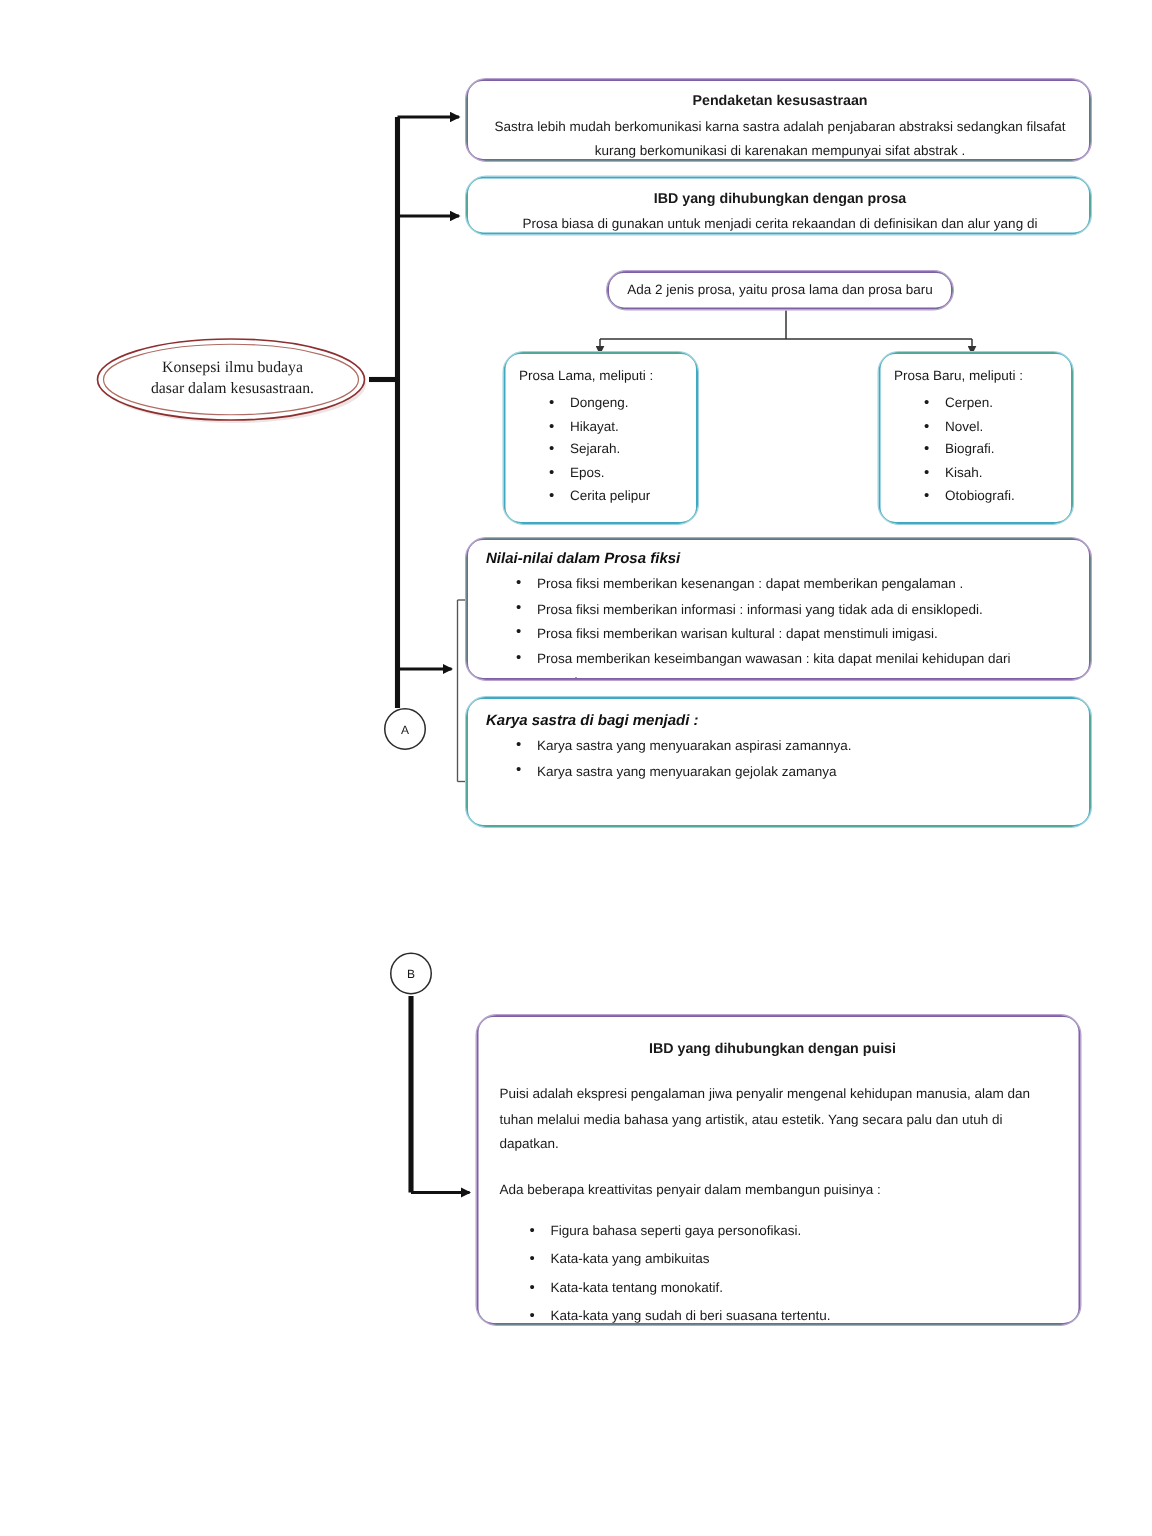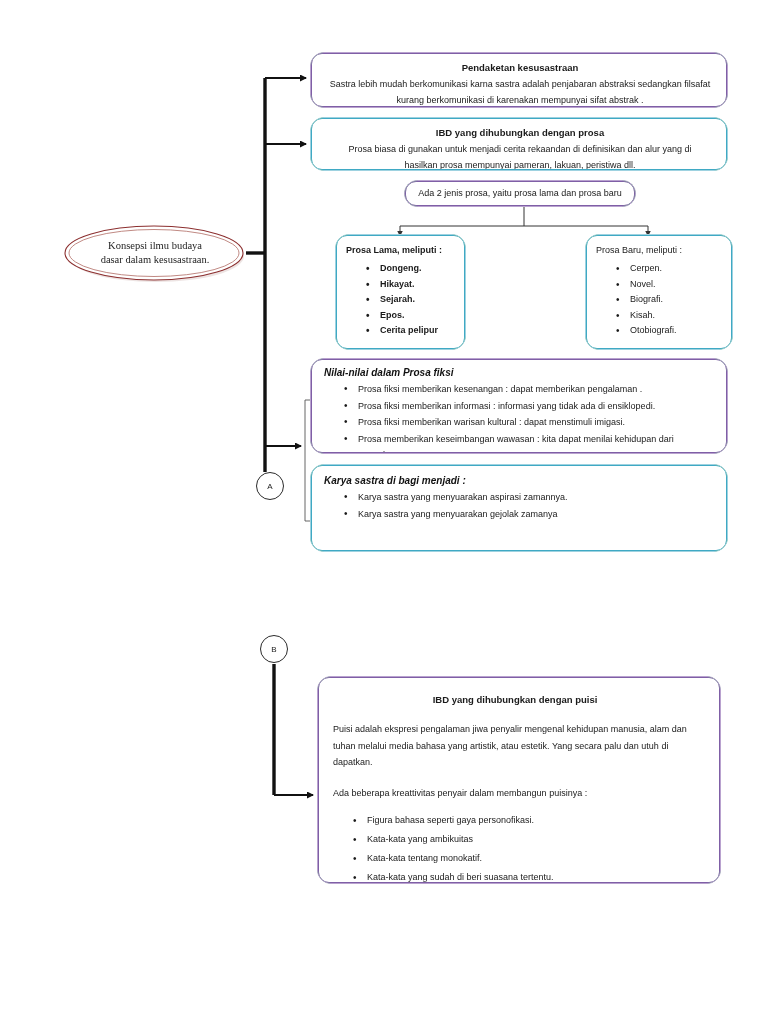--- a/index.html
+++ b/index.html
@@ -237,52 +237,52 @@
   <div class="node purple" style="left:310px; top:52px; width:418px; height:56px;">
     <div class="inner">
       <div class="pad">
         <div class="title-center">Pendaketan kesusastraan</div>
         <div class="body-center">Sastra lebih mudah berkomunikasi karna sastra adalah penjabaran abstraksi sedangkan filsafat</div>
         <div class="body-center">kurang berkomunikasi di karenakan mempunyai sifat abstrak .</div>
       </div>
     </div>
   </div>
 
-  <div class="node blue" style="left:310px; top:117px; width:418px; height:54px;padding-left:24px;">
+  <div class="node blue" style="left:310px; top:117px; width:418px; height:40px;padding-left:24px;">
     <div class="inner">
       <div class="pad">
         <div class="title-center">IBD yang dihubungkan dengan prosa</div>
         <div class="body-center">Prosa biasa di gunakan untuk menjadi cerita rekaandan di definisikan dan alur yang di</div>
         <div class="body-center">hasilkan prosa mempunyai pameran, lakuan, peristiwa dll.</div>
       </div>
     </div>
   </div>
 
   <div class="node purple" style="left:404px; top:180px; width:232px; height:27px;">
     <div class="inner">
       <div class="oneline" style="padding:2px 6px;">Ada 2 jenis prosa, yaitu prosa lama dan prosa baru</div>
     </div>
   </div>
 
   <div class="node blue" style="left:335px; top:234px; width:131px; height:116px;">
     <div class="inner">
-      <div class="pad" style="padding:7px 6px 4px 9px;font-weight:bold;">
+      <div class="pad" style="padding:7px 6px 4px 9px;">
         <div class="plain-lead">Prosa Lama, meliputi :</div>
         <ul class="blist tight">
           <li>Dongeng.</li>
           <li>Hikayat.</li>
           <li>Sejarah.</li>
           <li>Epos.</li>
           <li>Cerita pelipur</li>
         </ul>
       </div>
     </div>
   </div>
 
-  <div class="node blue" style="left:585px; top:234px; width:148px; height:116px;">
+  <div class="node blue" style="left:585px; top:234px; width:131px; height:116px;">
     <div class="inner">
       <div class="pad" style="padding:7px 6px 4px 9px;">
         <div class="plain-lead">Prosa Baru, meliputi :</div>
         <ul class="blist tight">
           <li>Cerpen.</li>
           <li>Novel.</li>
           <li>Biografi.</li>
           <li>Kisah.</li>
           <li>Otobiografi.</li>
         </ul>

